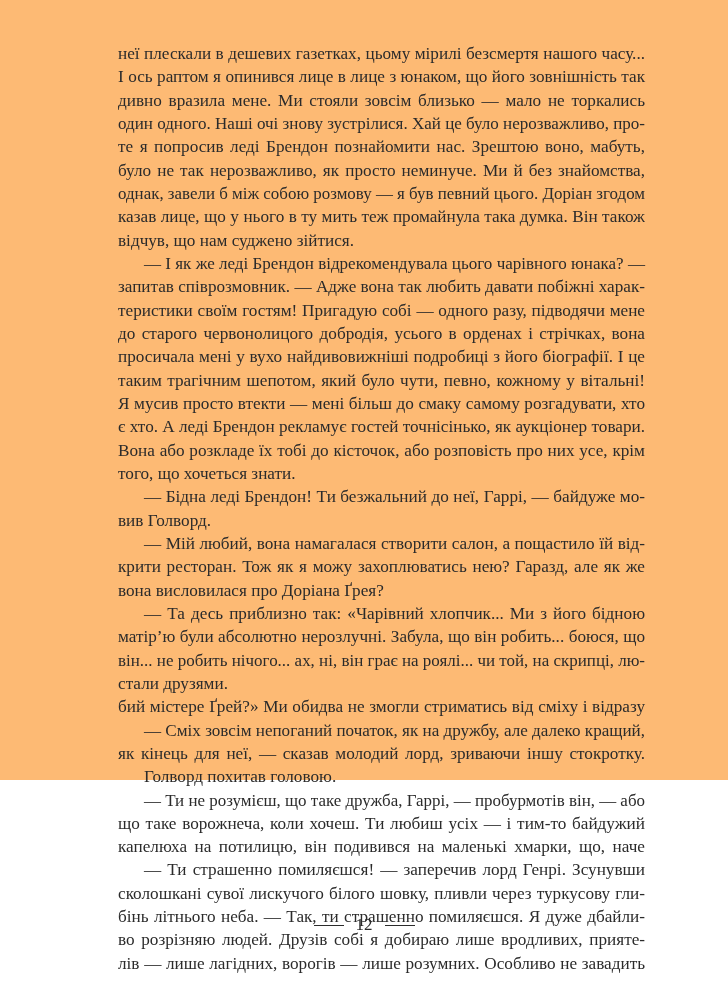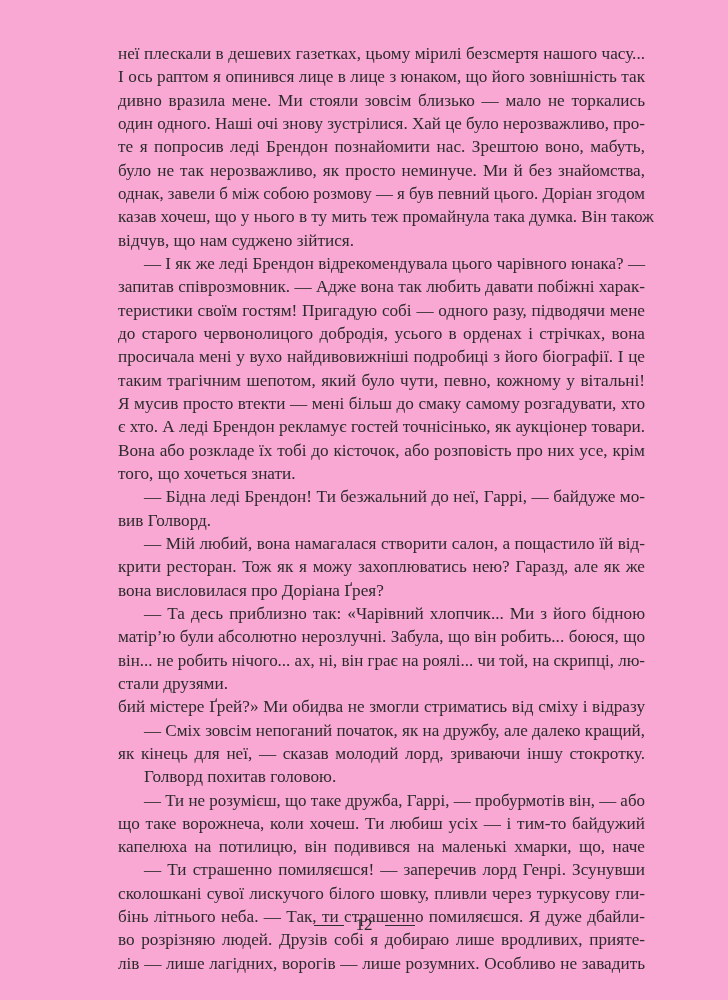--- a/index.html
+++ b/index.html
@@ -10,22 +10,22 @@
     body {
       width: 728px;
       height: 1000px;
       position: relative;
       overflow: hidden;
     }
     .page {
       position: absolute;
       left: 0; top: 0;
       width: 728px;
-      height: 1000px;
-      background: #f9a8d4;
+      height: 780px;
+      background: #fdba74;
     }
     .text-block {
       position: absolute;
       left: 118px;
       top: 42px;
       width: 527px;
       font-family: "Liberation Serif", "DejaVu Serif", serif;
       font-size: 17.2px;
       color: #2b2b2b;
     }
@@ -71,21 +71,21 @@
 
 <div class="page">
   <div class="text-block" id="text-block">
       <span class="line" style="white-space: nowrap; display: block;"><span style="white-space: nowrap; word-spacing: 0px;">неї плескали в дешевих газетках, цьому мірилі безсмертя нашого часу...</span></span>
       <span class="line" style="white-space: nowrap; display: block;"><span style="white-space: nowrap; word-spacing: 0px;">І ось раптом я опинився лице в лице з юнаком, що його зовнішність так</span></span>
       <span class="line" style="white-space: nowrap; display: block;"><span style="white-space: nowrap; word-spacing: 0px;">дивно вразила мене. Ми стояли зовсім близько — мало не торкались</span></span>
       <span class="line" style="white-space: nowrap; display: block;"><span style="white-space: nowrap; display: inline-block; transform-origin: left center; transform: scaleX(0.990311);">один одного. Наші очі знову зустрілися. Хай це було нерозважливо, про-</span></span>
       <span class="line" style="white-space: nowrap; display: block;"><span style="white-space: nowrap; word-spacing: 0px;">те я попросив леді Брендон познайомити нас. Зрештою воно, мабуть,</span></span>
       <span class="line" style="white-space: nowrap; display: block;"><span style="white-space: nowrap; word-spacing: 0px;">було не так нерозважливо, як просто неминуче. Ми й без знайомства,</span></span>
       <span class="line" style="white-space: nowrap; display: block;"><span style="white-space: nowrap; display: inline-block; transform-origin: left center; transform: scaleX(0.984673);">однак, завели б між собою розмову — я був певний цього. Доріан згодом</span></span>
-      <span class="line" style="white-space: nowrap; display: block;"><span style="white-space: nowrap; word-spacing: 0px;">казав хочеш, що у нього в ту мить теж промайнула така думка. Він також</span></span>
+      <span class="line" style="white-space: nowrap; display: block;"><span style="white-space: nowrap; word-spacing: 0px;">казав лице, що у нього в ту мить теж промайнула така думка. Він також</span></span>
       <span class="line last" style="white-space: nowrap; display: block;"><span style="white-space: nowrap;">відчув, що нам суджено зійтися.</span></span>
       <span class="line indent" style="white-space: nowrap; display: block;"><span style="white-space: nowrap; display: inline-block; transform-origin: left center; transform: scaleX(0.991926);">— І як же леді Брендон відрекомендувала цього чарівного юнака? —</span></span>
       <span class="line" style="white-space: nowrap; display: block;"><span style="white-space: nowrap; display: inline-block; transform-origin: left center; transform: scaleX(0.998342);">запитав співрозмовник. — Адже вона так любить давати побіжні харак-</span></span>
       <span class="line" style="white-space: nowrap; display: block;"><span style="white-space: nowrap; word-spacing: 0px;">теристики своїм гостям! Пригадую собі — одного разу, підводячи мене</span></span>
       <span class="line" style="white-space: nowrap; display: block;"><span style="white-space: nowrap; word-spacing: 0px;">до старого червонолицого добродія, усього в орденах і стрічках, вона</span></span>
       <span class="line" style="white-space: nowrap; display: block;"><span style="white-space: nowrap; word-spacing: 0px;">просичала мені у вухо найдивовижніші подробиці з його біографії. І це</span></span>
       <span class="line" style="white-space: nowrap; display: block;"><span style="white-space: nowrap; word-spacing: 0px;">таким трагічним шепотом, який було чути, певно, кожному у вітальні!</span></span>
       <span class="line" style="white-space: nowrap; display: block;"><span style="white-space: nowrap; word-spacing: 0px;">Я мусив просто втекти — мені більш до смаку самому розгадувати, хто</span></span>
       <span class="line" style="white-space: nowrap; display: block;"><span style="white-space: nowrap; word-spacing: 0px;">є хто. А леді Брендон рекламує гостей точнісінько, як аукціонер товари.</span></span>
       <span class="line" style="white-space: nowrap; display: block;"><span style="white-space: nowrap; word-spacing: 0px;">Вона або розкладе їх тобі до кісточок, або розповість про них усе, крім</span></span>

